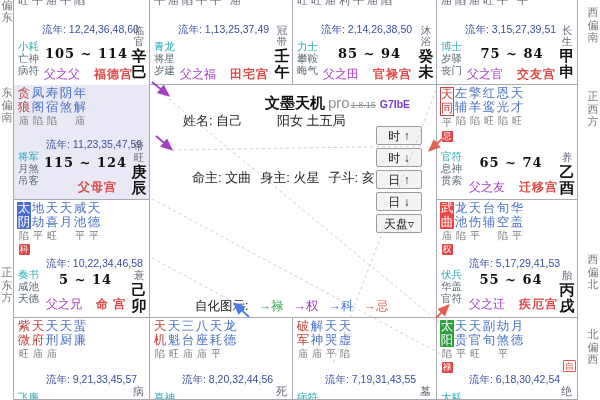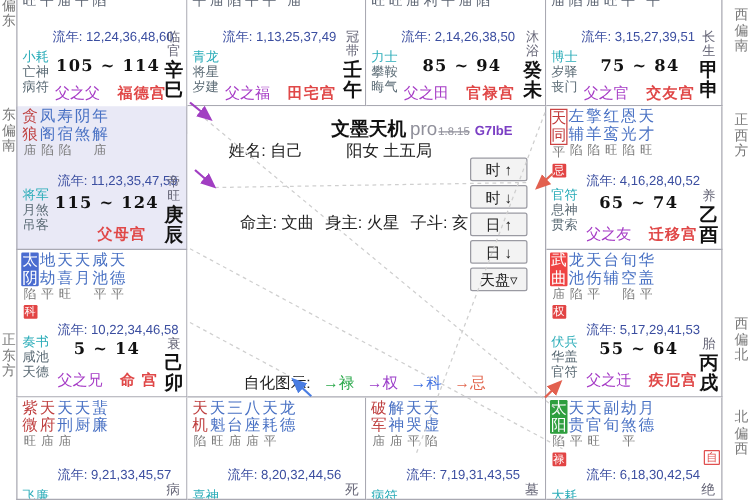--- a/index.html
+++ b/index.html
@@ -212,21 +212,20 @@
         </div>
         <div class="star">
           <span class="nm minor">恩光</span>
           <span class="br">陷</span>
         </div>
         <div class="star">
           <span class="nm minor">天才</span>
           <span class="br">旺</span>
         </div>
       </div>
-    <div class="ln">流年: 4,16,28,40,52</div>
     <div class="gods">
         <div class="god g1">官符</div>
         <div class="god">息神</div>
         <div class="god">贯索</div>
       </div>
     <div class="age">65 ~ 74</div>
     <div class="relrow"><span class="rel">父之友</span><span class="pal">迁移宫</span></div>
     <div class="gzw">
         <span class="chang">养</span>
         <span class="gz">乙酉</span>

